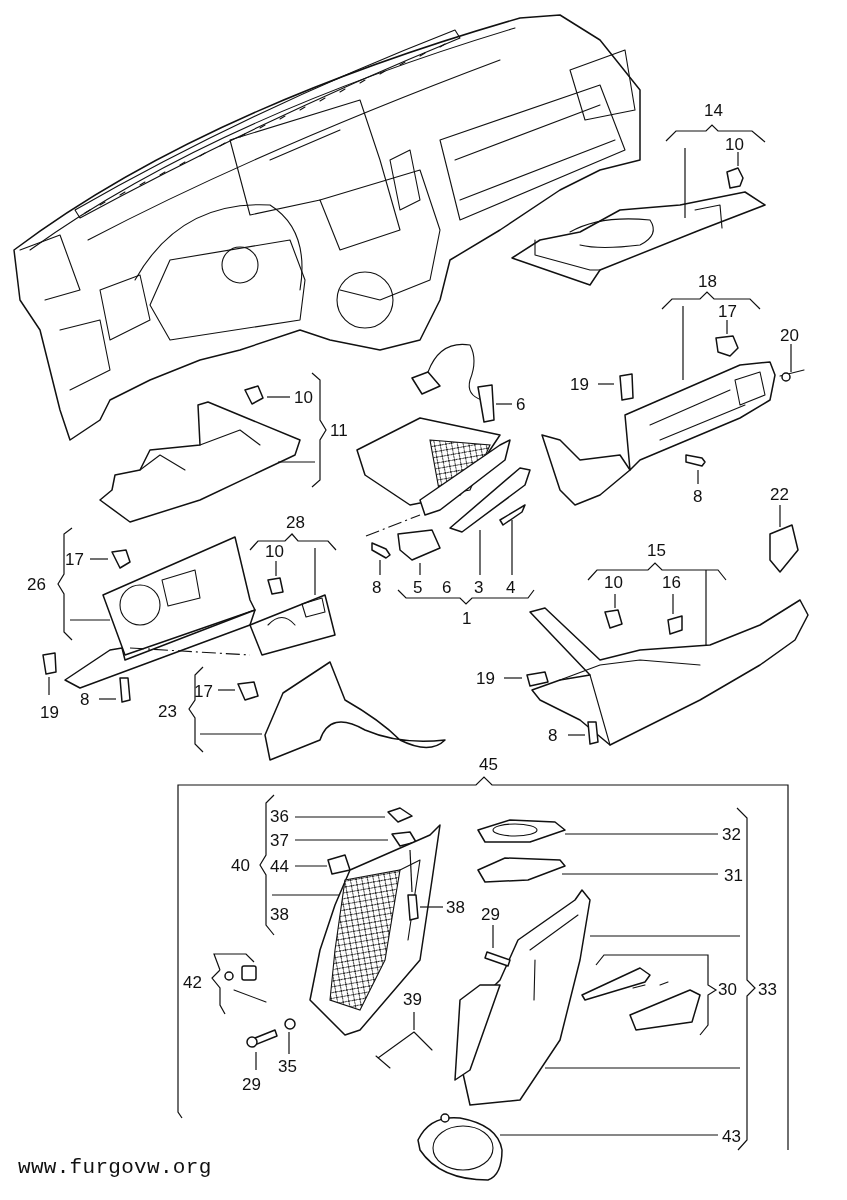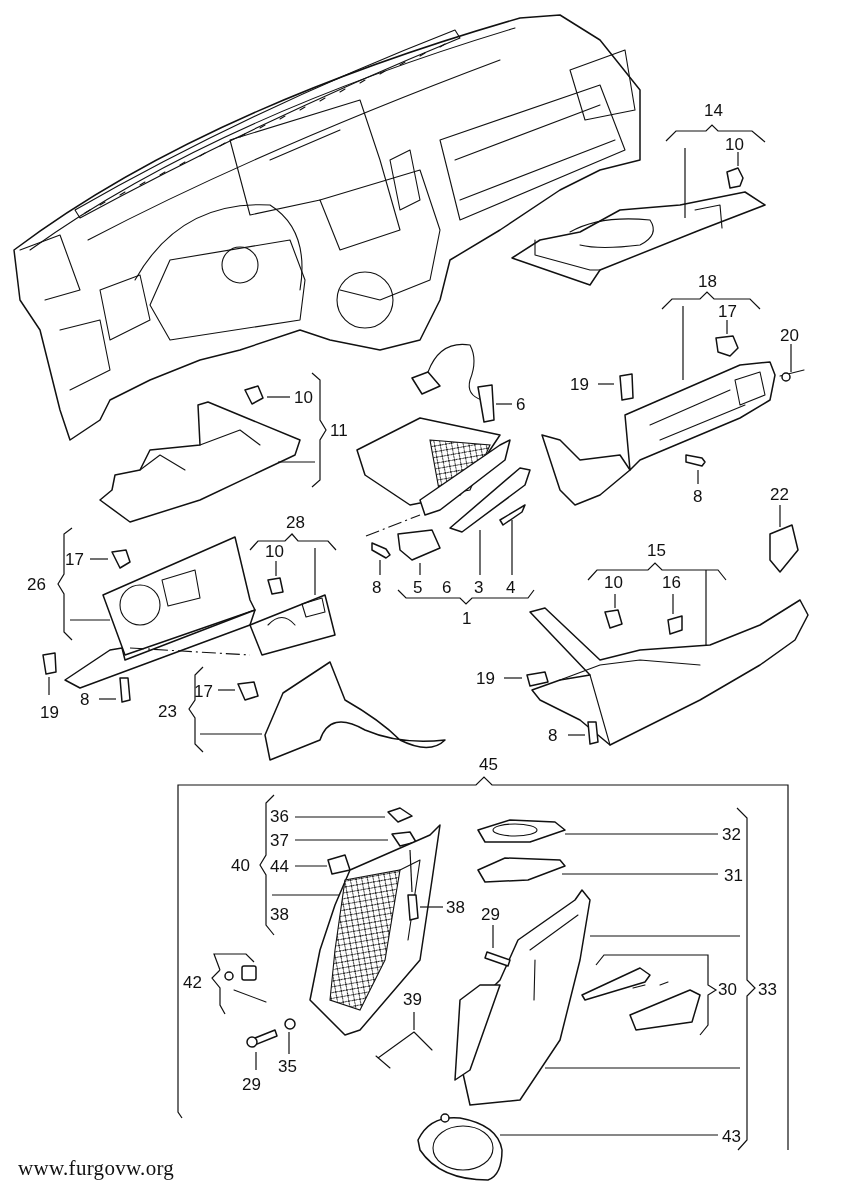--- a/index.html
+++ b/index.html
@@ -4,21 +4,21 @@
 <style>
   html, body { margin: 0; padding: 0; background: #ffffff; }
   body { width: 847px; height: 1200px; position: relative; overflow: hidden; font-family: "Liberation Sans", sans-serif; }
   #diagram { position: absolute; left: 0; top: 0; width: 847px; height: 1200px; }
   .part { fill: #ffffff; stroke: #111111; stroke-width: 1.5; stroke-linejoin: round; stroke-linecap: round; }
   .part-thin { fill: none; stroke: #111111; stroke-width: 1.1; stroke-linecap: round; stroke-linejoin: round; }
   .leader { fill: none; stroke: #111111; stroke-width: 1.2; }
   .dash { fill: none; stroke: #111111; stroke-width: 1.1; stroke-dasharray: 14 4 2 4; }
   .hatch { fill: url(#cross); stroke: #111111; stroke-width: 1.1; }
   .label { font-family: "Liberation Sans", sans-serif; font-size: 17px; fill: #111111; }
-  .watermark { position: absolute; left: 18px; top: 1156px; font-family: Liberation Serif, serif; font-size: 21px; color: #111; letter-spacing: 0.3px; }
+  .watermark { position: absolute; left: 18px; top: 1156px; font-family: Liberation Mono, monospace; font-size: 21px; color: #111; letter-spacing: 0.3px; }
 </style>
 </head>
 <body>
 
 <svg id="diagram" viewBox="0 0 847 1200" xmlns="http://www.w3.org/2000/svg">
   <defs>
     <pattern id="cross" width="8" height="8" patternUnits="userSpaceOnUse" patternTransform="rotate(35)">
       <rect width="8" height="8" fill="#fff"></rect>
       <path d="M0 0 L8 8 M8 0 L0 8" stroke="#111" stroke-width="0.9"></path>
     </pattern>

